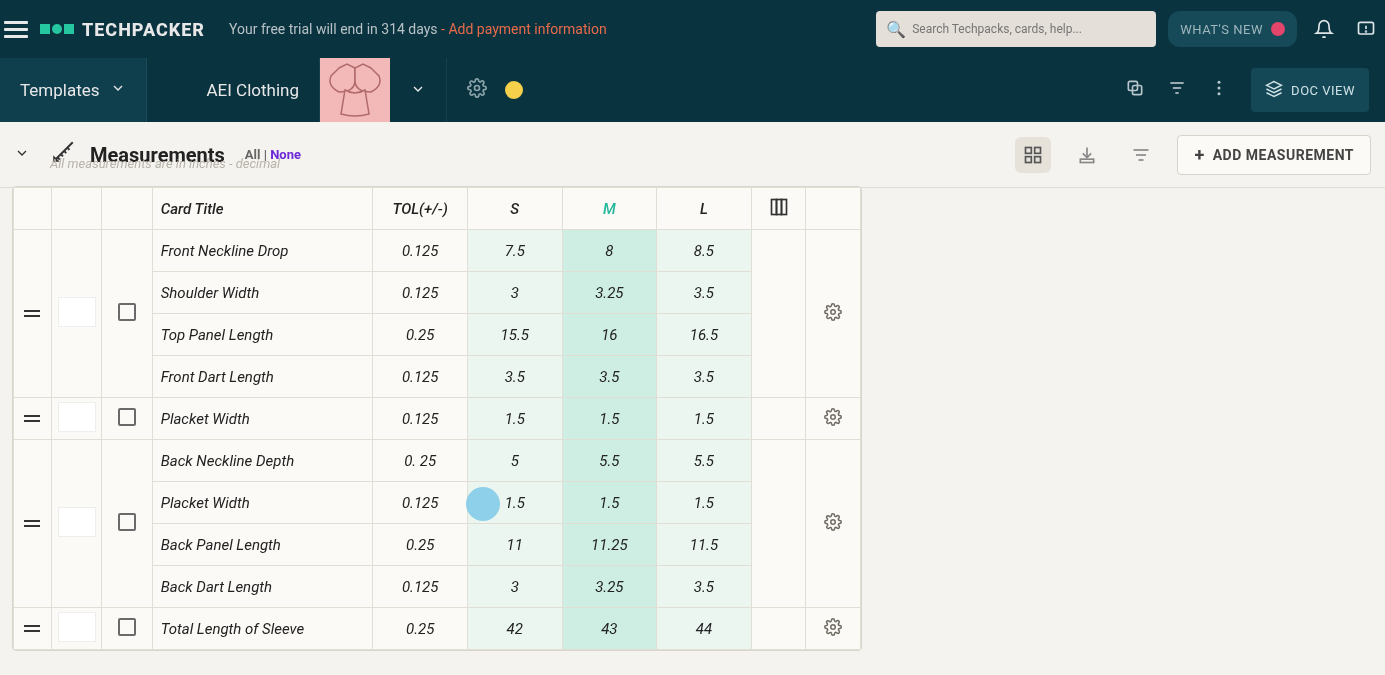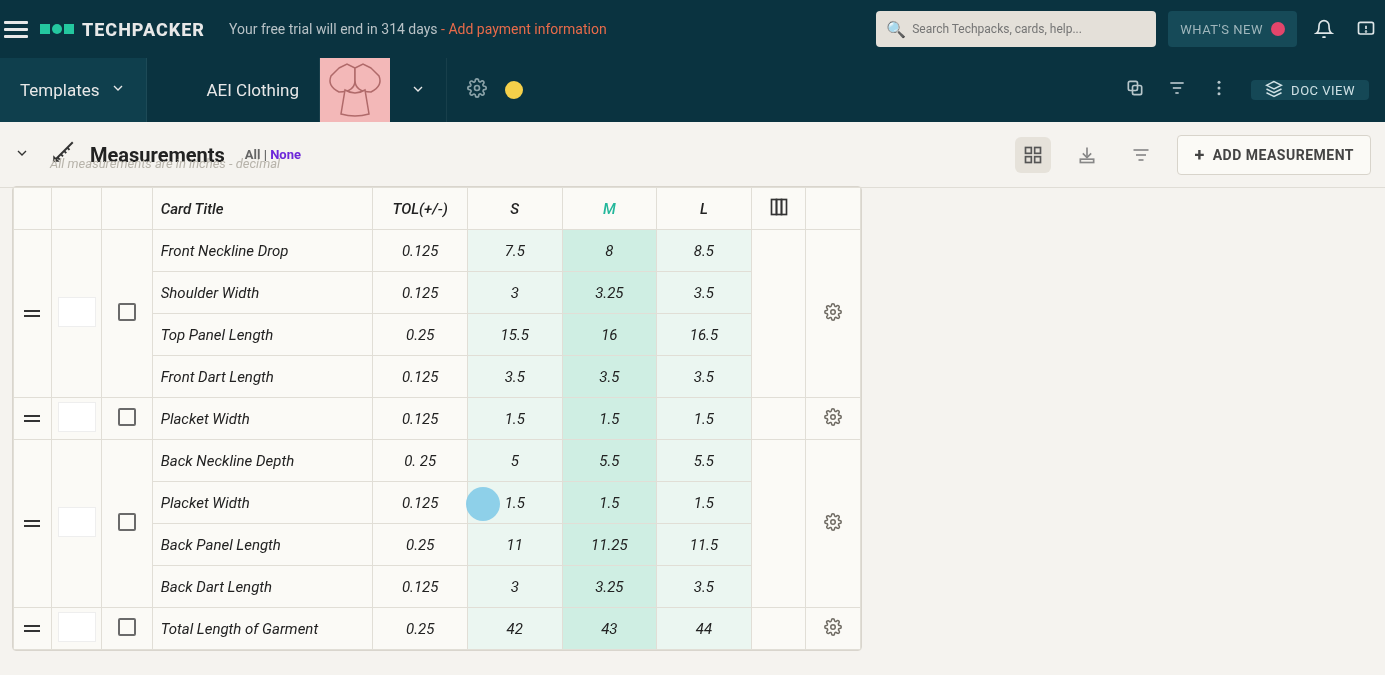--- a/index.html
+++ b/index.html
@@ -11,37 +11,37 @@
   .hamburger span{ height:3px; background:#e8e8e8; border-radius:1px;}
   .logo { display:flex; align-items:center; gap:8px; font-weight:800; letter-spacing:1px; font-size:18px; }
   .logo-mark { display:inline-flex; gap:2px;}
   .logo-mark b{ width:10px; height:10px; background:#24c79f; display:inline-block; }
   .logo-mark .sq2{ border-radius:50%;}
   .trial { margin-left:12px; font-size:14px; color:#b8c2c6;}
   .trial .warn{ color:#e86b4a;}
   .spacer{flex:1;}
   .search-wrap{ background:#e4e0d9; border-radius:4px; height:36px; width:280px; display:flex; align-items:center; padding:0 10px; gap:6px; color:#757575;}
   .search-wrap input{ border:none; background:transparent; outline:none; font-size:12px; width:100%; color:#14532d;}
-  .whatsnew{ background:#164a58; color:#9fb6bc; height:36px; border-radius:4px; padding:0 12px; display:flex; align-items:center; gap:8px; font-size:13px; letter-spacing:0.5px;}
+  .whatsnew{ background:#164a58; color:#9fb6bc; height:36px; border-radius:12px; padding:0 12px; display:flex; align-items:center; gap:8px; font-size:13px; letter-spacing:0.5px;}
   .whatsnew .dot{ width:14px; height:14px; background:#e3456b; border-radius:50%;}
   .topicon{ color:#dfe6e8; width:30px; display:flex; justify-content:center;}
 
   
   .navbar{ height:64px; background:#0a3340; display:flex; align-items:stretch; color:#e8e8e8;}
   .nav-seg{ display:flex; align-items:center; padding:0 20px; font-size:17px; gap:10px; border-right:1px solid rgba(255,255,255,0.06); background:#0f3f4d;}
   .nav-seg.first{ margin-left:40px; background:#0a3340;}
   .nav-seg.aei{ background:#0a3340;}
   .nav-seg.templates{ background:#0f3f4d;}
   .thumbwrap{ width:70px; background:#f3b8b8; display:flex; align-items:center; justify-content:center;}
   .thumbwrap svg{ }
   .nav-title{ display:flex; align-items:center; padding:0 20px; font-size:19px; gap:16px; flex:0 0 auto;}
   .nav-status{ display:flex; align-items:center; gap:18px; padding:0 20px; border-left:1px solid rgba(255,255,255,0.06);}
   .yellow-dot{ width:18px; height:18px; border-radius:50%; background:#f5d04a;}
   .nav-right{ margin-left:auto; display:flex; align-items:center; gap:22px; padding:0 16px;}
-  .docview{ background:#154856; color:#cfe1e5; height:20px; border-radius:4px; padding:0 14px; display:flex; align-items:center; gap:8px; font-size:13px; letter-spacing:0.5px;}
+  .docview{ background:#154856; color:#cfe1e5; height:44px; border-radius:4px; padding:0 14px; display:flex; align-items:center; gap:8px; font-size:13px; letter-spacing:0.5px;}
 
   
   .section{ height:66px; background:#f5f3ef; border-bottom:1px solid #e0ddd6; display:flex; align-items:center; padding:0 14px; gap:20px;font-weight:bold;}
   .chev{ font-size:14px; color:#333;}
   .section-title{ font-size:20px; color:#222; display:flex; align-items:center; gap:14px;}
   .allnone{ font-size:13px; color:#666;}
   .allnone .none{ color:#6d28d9;}
   .section-right{ margin-left:auto; display:flex; align-items:center; gap:18px;}
   .iconbtn{ width:36px; height:36px; border-radius:6px; display:flex; align-items:center; justify-content:center; color:#888;}
   .iconbtn.active{ background:#e6e2da; color:#555;}
@@ -375,21 +375,21 @@
           </tr>
           <tr>
             <td rowspan="1">
               <div class="drag">
                 <span></span>
                 <span></span>
               </div>
             </td>
             <td rowspan="1" class="thumb-td"><span class="mini"></span></td>
             <td rowspan="1"><span class="chk"></span></td>
-            <td class="title">Total Length of Garment</td>
+            <td class="title">Total Length of Sleeve</td>
             <td>0.25</td>
             <td class="s">42</td>
             <td class="m">43</td>
             <td class="l">44</td>
             <td rowspan="1"></td>
             <td rowspan="1"><span class="gear"><svg width="18" height="18" viewBox="0 0 24 24" fill="none" stroke="currentColor" stroke-width="2">
                   <circle cx="12" cy="12" r="3"></circle>
                   <path d="M19.4 15a1.7 1.7 0 00.3 1.8l.1.1a2 2 0 11-2.8 2.8l-.1-.1a1.7 1.7 0 00-1.8-.3 1.7 1.7 0 00-1 1.5V21a2 2 0 11-4 0v-.1a1.7 1.7 0 00-1-1.5 1.7 1.7 0 00-1.8.3l-.1.1a2 2 0 11-2.8-2.8l.1-.1a1.7 1.7 0 00.3-1.8 1.7 1.7 0 00-1.5-1H3a2 2 0 110-4h.1a1.7 1.7 0 001.5-1 1.7 1.7 0 00-.3-1.8l-.1-.1a2 2 0 112.8-2.8l.1.1a1.7 1.7 0 001.8.3 1.7 1.7 0 001-1.5V3a2 2 0 114 0v.1a1.7 1.7 0 001 1.5 1.7 1.7 0 001.8-.3l.1-.1a2 2 0 112.8 2.8l-.1.1a1.7 1.7 0 00-.3 1.8 1.7 1.7 0 001.5 1H21a2 2 0 110 4h-.1a1.7 1.7 0 00-1.5 1z"></path>
                 </svg></span></td>
           </tr>

